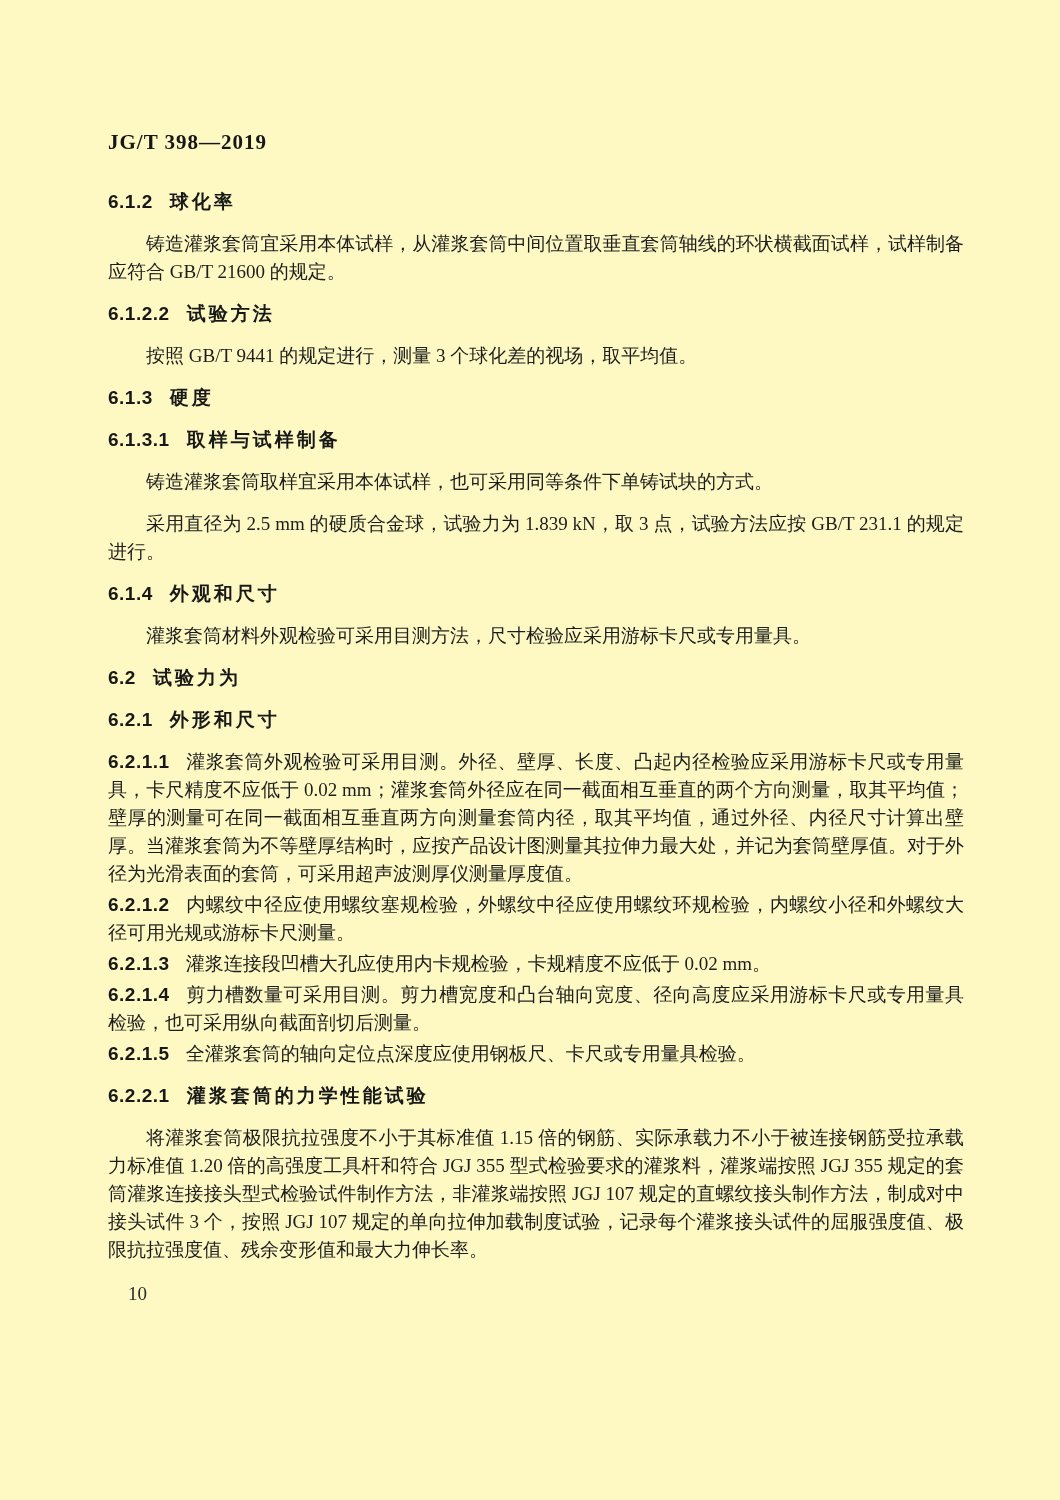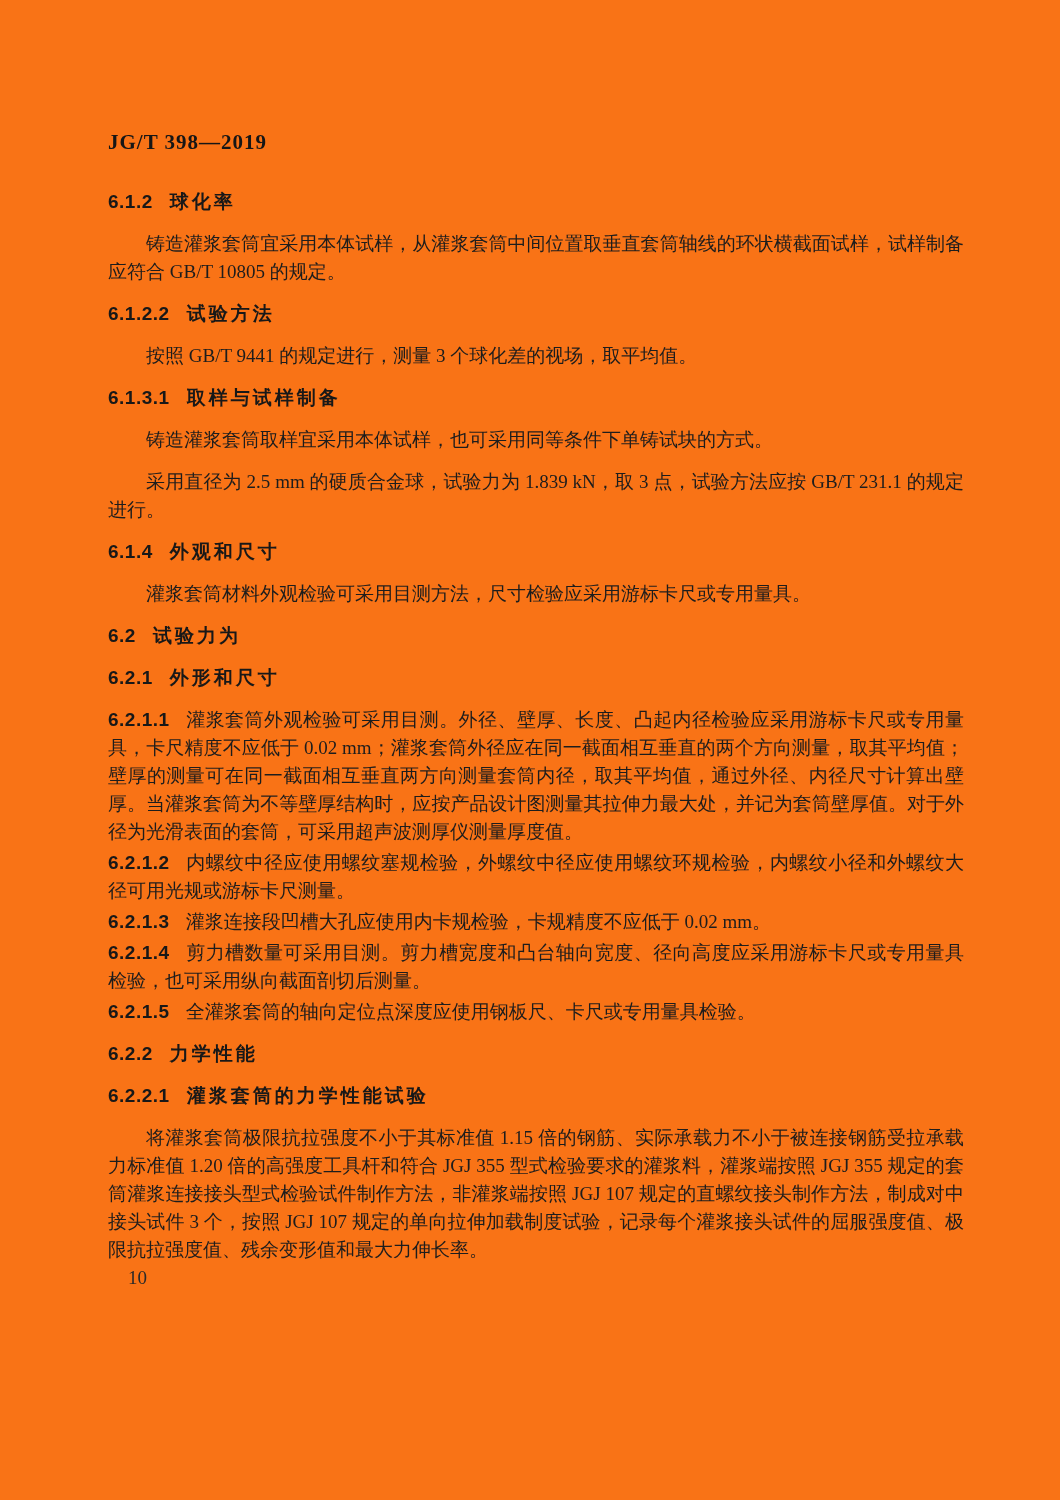--- a/index.html
+++ b/index.html
@@ -6,21 +6,21 @@
   html, body {
     margin: 0;
     padding: 0;
     background: #ffffff;
   }
   .page {
     position: relative;
     width: 1060px;
     height: 1500px;
     margin: 0 auto;
-    background: #f97316;
+    background: #fef9c3;
     box-sizing: border-box;
     padding: 128px 96px 12px 108px;
     color: #1d1d1d;
     font-family: "Liberation Serif", "DejaVu Serif", serif;
     font-size: 19px;
     line-height: 28px;
   }
   .std-code {
     font-family: "Liberation Serif", "DejaVu Serif", serif;
     font-weight: bold;
@@ -56,48 +56,48 @@
   }
   .clause + .clause { margin-top: 3px; }
   .clause .num {
     font-family: "Liberation Sans", "DejaVu Sans", sans-serif;
     font-weight: bold;
     margin-right: 0.85em;
     letter-spacing: 0.5px;
     color: #181818;
   }
   .page-num {
-    margin-top: 0;
+    margin-top: 16px;
     padding-left: 20px;
     font-size: 19px;
     color: #2a2a2a;
   }
 </style>
 </head>
 <body>
 
 <div class="page">
   <div class="std-code">JG/T 398—2019</div>
 
   <div class="doc-body" id="doc-body">
       <p class="heading"><span class="num">6.1.2</span><span class="title">球化率</span></p>
-      <p class="para">铸造灌浆套筒宜采用本体试样，从灌浆套筒中间位置取垂直套筒轴线的环状横截面试样，试样制备应符合 GB/T 10805 的规定。</p>
+      <p class="para">铸造灌浆套筒宜采用本体试样，从灌浆套筒中间位置取垂直套筒轴线的环状横截面试样，试样制备应符合 GB/T 21600 的规定。</p>
       <p class="heading"><span class="num">6.1.2.2</span><span class="title">试验方法</span></p>
       <p class="para">按照 GB/T 9441 的规定进行，测量 3 个球化差的视场，取平均值。</p>
+      <p class="heading"><span class="num">6.1.3</span><span class="title">硬度</span></p>
       <p class="heading"><span class="num">6.1.3.1</span><span class="title">取样与试样制备</span></p>
       <p class="para">铸造灌浆套筒取样宜采用本体试样，也可采用同等条件下单铸试块的方式。</p>
       <p class="para">采用直径为 2.5 mm 的硬质合金球，试验力为 1.839 kN，取 3 点，试验方法应按 GB/T 231.1 的规定进行。</p>
       <p class="heading"><span class="num">6.1.4</span><span class="title">外观和尺寸</span></p>
       <p class="para">灌浆套筒材料外观检验可采用目测方法，尺寸检验应采用游标卡尺或专用量具。</p>
       <p class="heading"><span class="num">6.2</span><span class="title">试验力为</span></p>
       <p class="heading"><span class="num">6.2.1</span><span class="title">外形和尺寸</span></p>
       <p class="clause"><span class="num">6.2.1.1</span><span>灌浆套筒外观检验可采用目测。外径、壁厚、长度、凸起内径检验应采用游标卡尺或专用量具，卡尺精度不应低于 0.02 mm；灌浆套筒外径应在同一截面相互垂直的两个方向测量，取其平均值；壁厚的测量可在同一截面相互垂直两方向测量套筒内径，取其平均值，通过外径、内径尺寸计算出壁厚。当灌浆套筒为不等壁厚结构时，应按产品设计图测量其拉伸力最大处，并记为套筒壁厚值。对于外径为光滑表面的套筒，可采用超声波测厚仪测量厚度值。</span></p>
       <p class="clause"><span class="num">6.2.1.2</span><span>内螺纹中径应使用螺纹塞规检验，外螺纹中径应使用螺纹环规检验，内螺纹小径和外螺纹大径可用光规或游标卡尺测量。</span></p>
       <p class="clause"><span class="num">6.2.1.3</span><span>灌浆连接段凹槽大孔应使用内卡规检验，卡规精度不应低于 0.02 mm。</span></p>
       <p class="clause"><span class="num">6.2.1.4</span><span>剪力槽数量可采用目测。剪力槽宽度和凸台轴向宽度、径向高度应采用游标卡尺或专用量具检验，也可采用纵向截面剖切后测量。</span></p>
       <p class="clause"><span class="num">6.2.1.5</span><span>全灌浆套筒的轴向定位点深度应使用钢板尺、卡尺或专用量具检验。</span></p>
-      <p class="heading"><span class="num">6.2.2</span><span class="title">力学性能</span></p>
       <p class="heading"><span class="num">6.2.2.1</span><span class="title">灌浆套筒的力学性能试验</span></p>
       <p class="para">将灌浆套筒极限抗拉强度不小于其标准值 1.15 倍的钢筋、实际承载力不小于被连接钢筋受拉承载力标准值 1.20 倍的高强度工具杆和符合 JGJ 355 型式检验要求的灌浆料，灌浆端按照 JGJ 355 规定的套筒灌浆连接接头型式检验试件制作方法，非灌浆端按照 JGJ 107 规定的直螺纹接头制作方法，制成对中接头试件 3 个，按照 JGJ 107 规定的单向拉伸加载制度试验，记录每个灌浆接头试件的屈服强度值、极限抗拉强度值、残余变形值和最大力伸长率。</p>
     </div>
 
   <div class="page-num">10</div>
 </div>
 
 </body></html>

